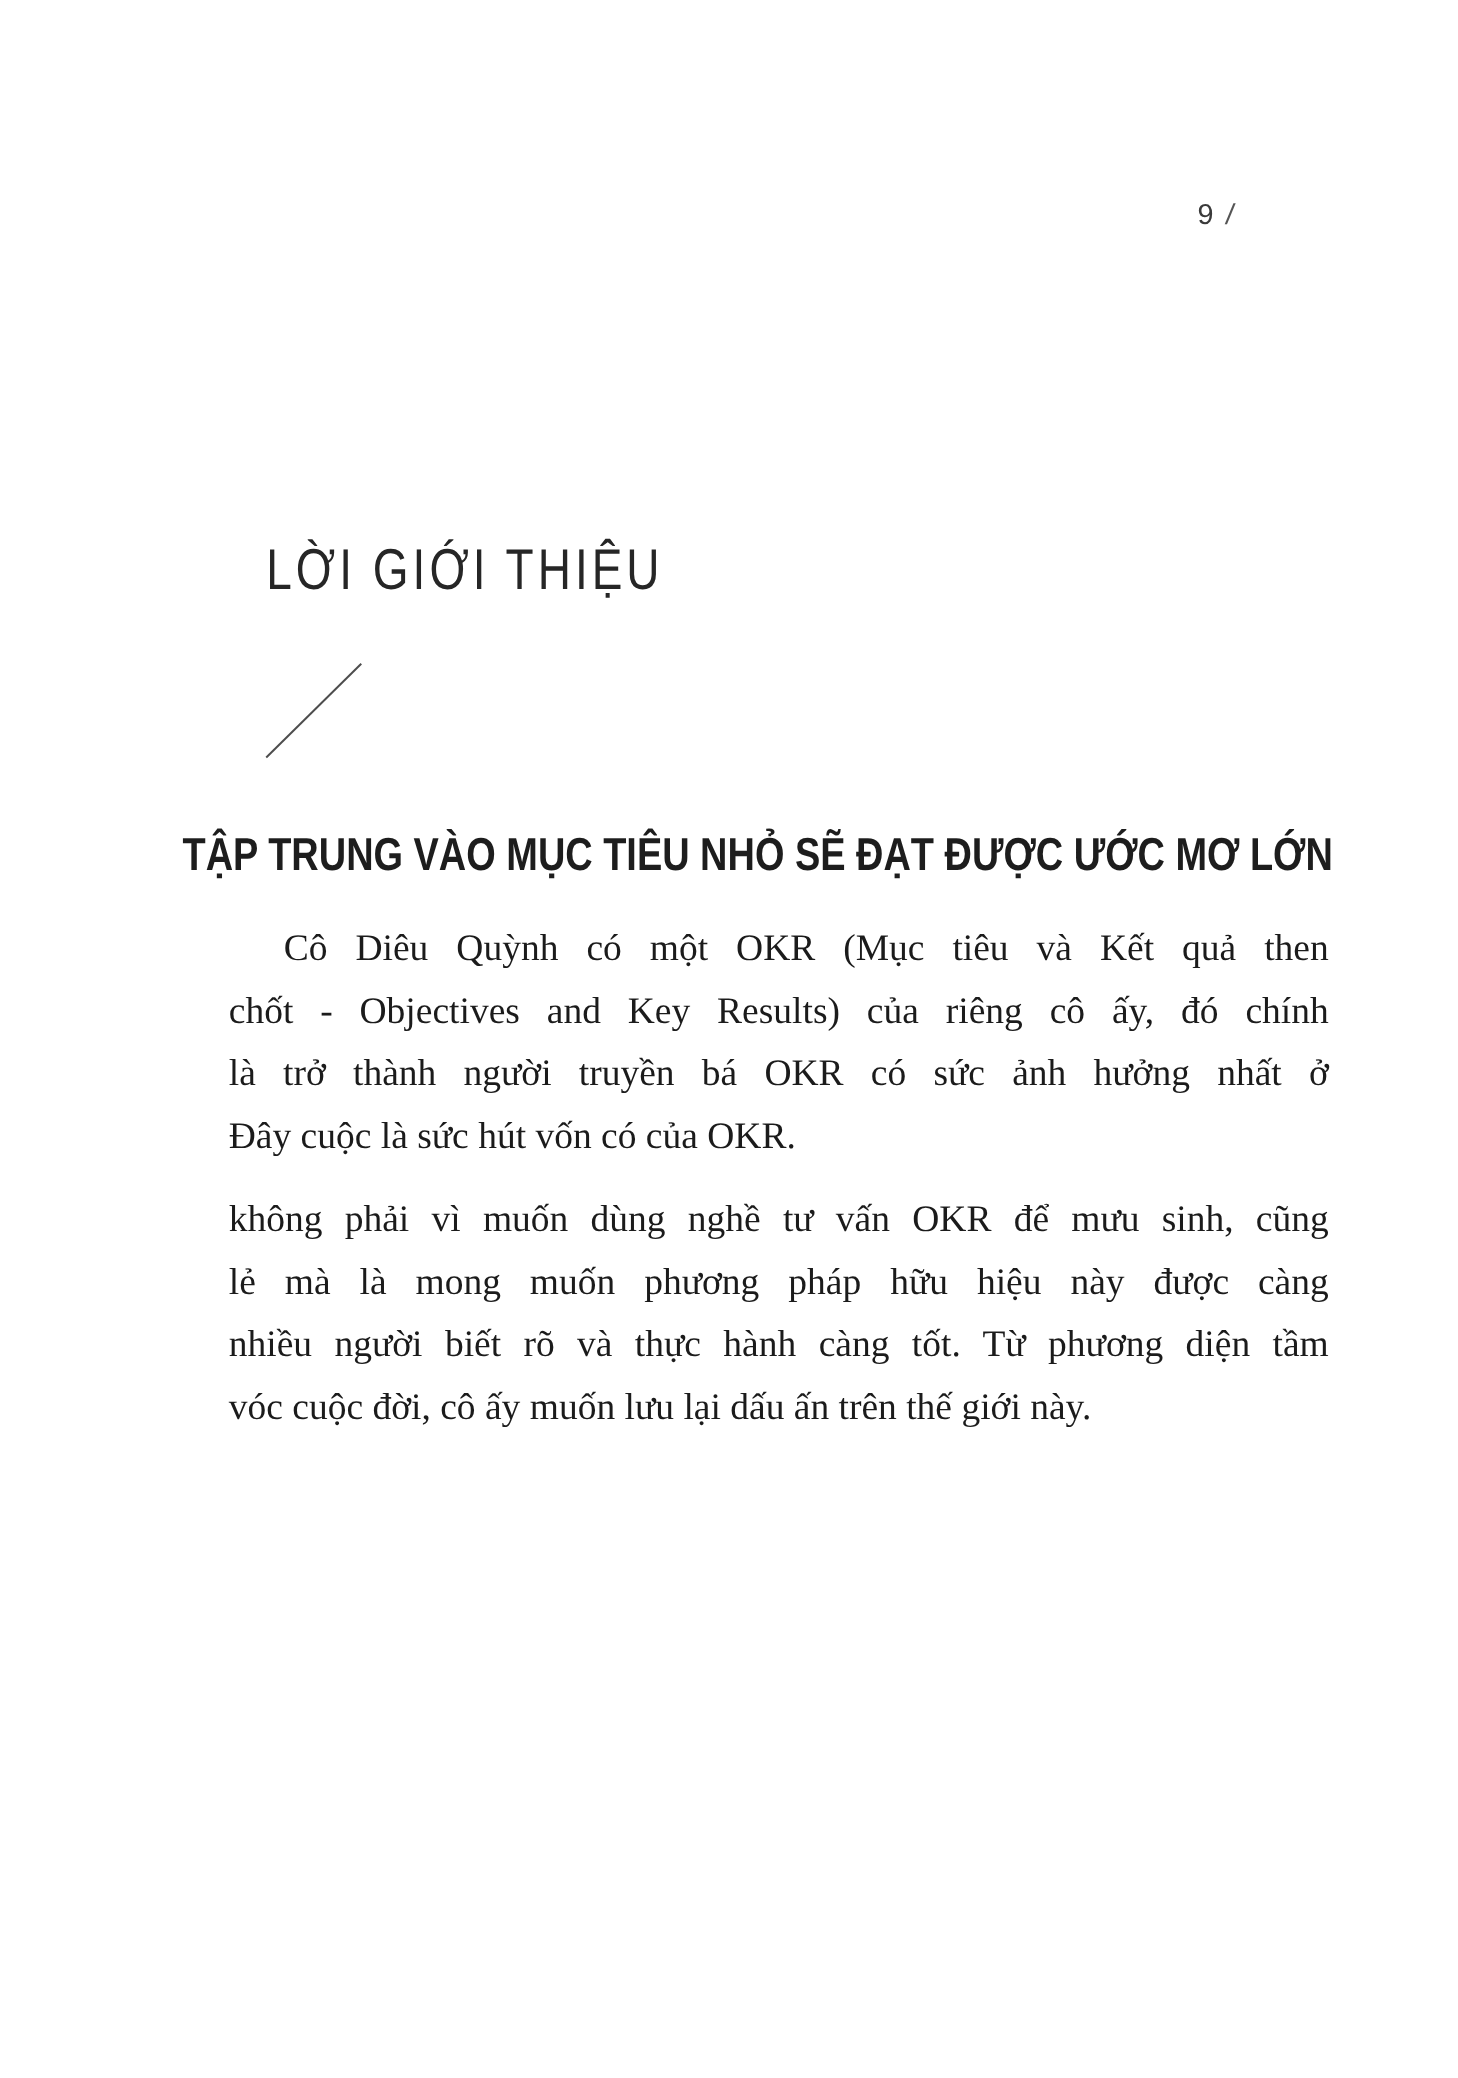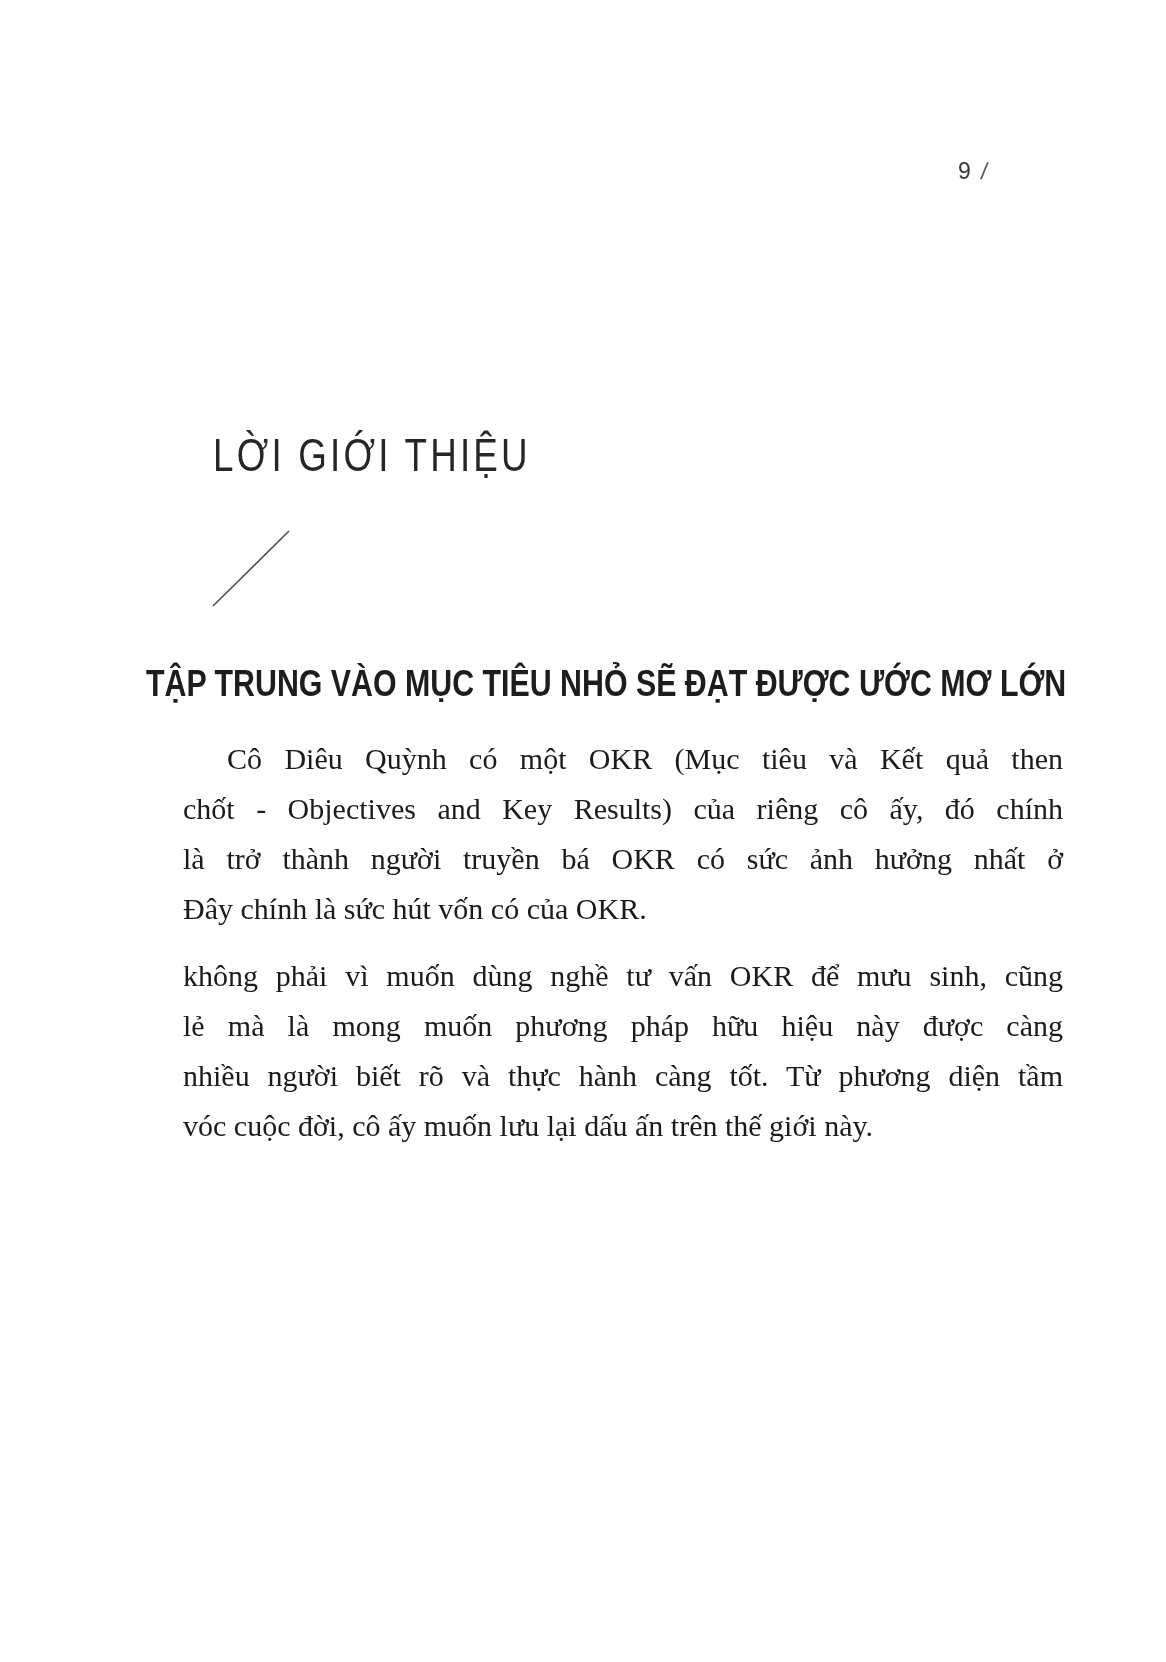--- a/index.html
+++ b/index.html
@@ -107,21 +107,21 @@
     <line x1="8" y1="82" x2="84" y2="7" stroke="#4d4d4d" stroke-width="1.6"></line>
   </svg>
 
   <h2 class="section-heading">TẬP TRUNG VÀO MỤC TIÊU NHỎ SẼ ĐẠT ĐƯỢC ƯỚC MƠ LỚN</h2>
 
   <div class="body-text">
       <div class="para">
         <div class="line first">Cô Diêu Quỳnh có một OKR (Mục tiêu và Kết quả then</div>
         <div class="line">chốt - Objectives and Key Results) của riêng cô ấy, đó chính</div>
         <div class="line">là trở thành người truyền bá OKR có sức ảnh hưởng nhất ở</div>
-        <div class="line last">Đây chính là sức hút vốn có của OKR.</div>
+        <div class="line last">Đây cuộc là sức hút vốn có của OKR.</div>
       </div>
       <div class="para">
         <div class="line">không phải vì muốn dùng nghề tư vấn OKR để mưu sinh, cũng</div>
         <div class="line">lẻ mà là mong muốn phương pháp hữu hiệu này được càng</div>
         <div class="line">nhiều người biết rõ và thực hành càng tốt. Từ phương diện tầm</div>
         <div class="line last">vóc cuộc đời, cô ấy muốn lưu lại dấu ấn trên thế giới này.</div>
       </div>
     </div>
 
 </div>

